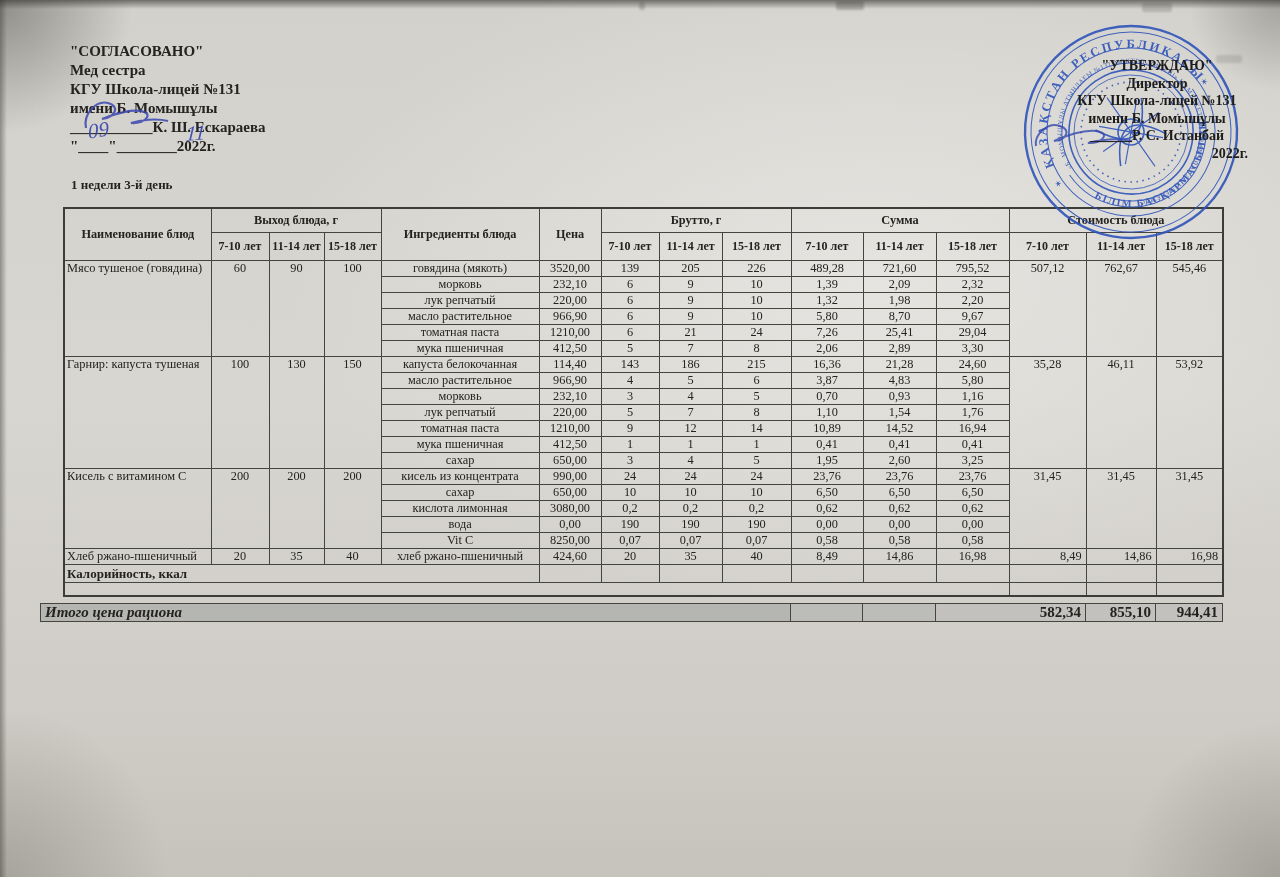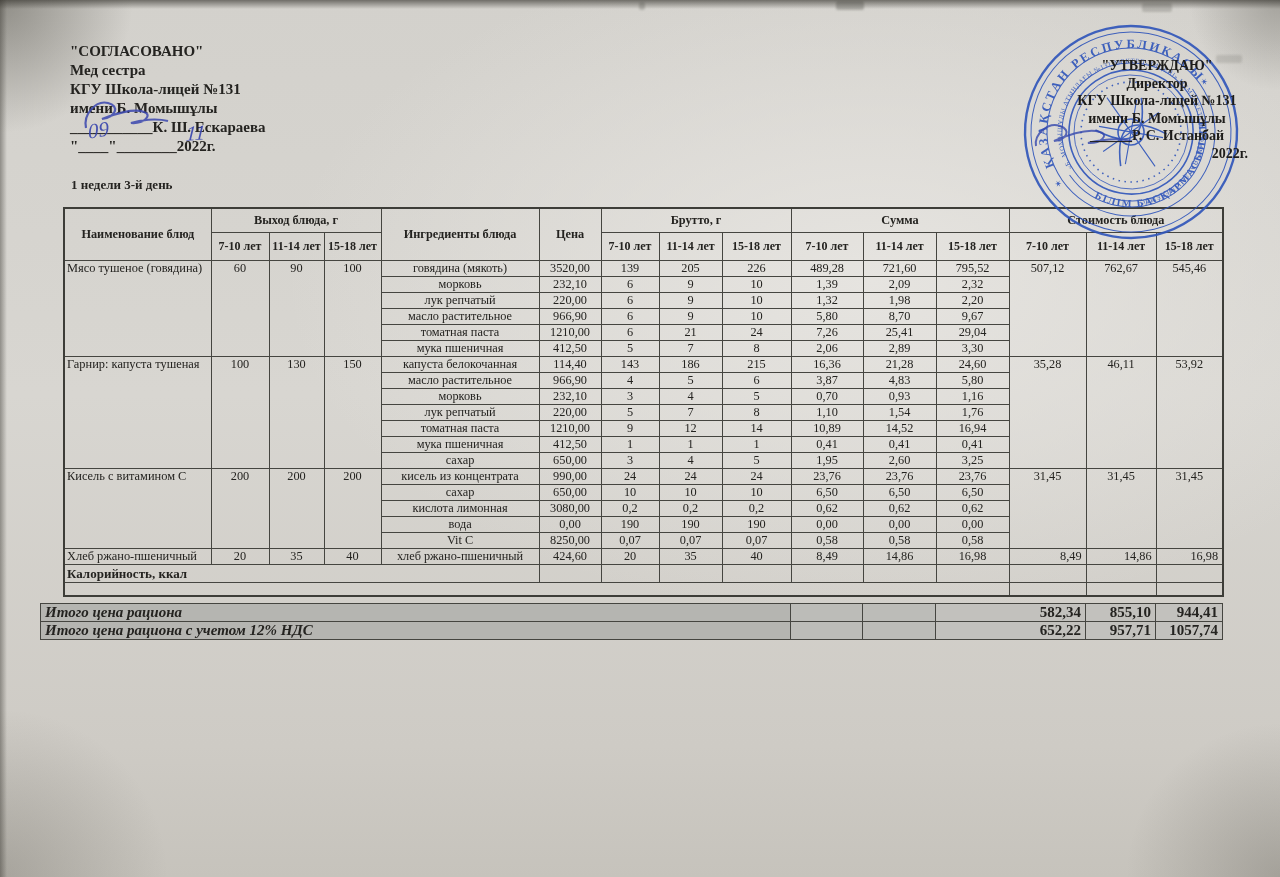--- a/index.html
+++ b/index.html
@@ -421,23 +421,15 @@
     </colgroup>
     <tbody>
         <tr>
       <td class="tlabel">Итого цена рациона</td>
       <td class="tblank"></td>
       <td class="tblank"></td>
       <td class="tval">582,34</td>
       <td class="tval">855,10</td>
       <td class="tval">944,41</td>
     </tr>
-    <tr>
-      <td class="tlabel">Итого цена рациона с учетом 12% НДС</td>
-      <td class="tblank"></td>
-      <td class="tblank"></td>
-      <td class="tval">652,22</td>
-      <td class="tval">957,71</td>
-      <td class="tval">1057,74</td>
-    </tr>
   </tbody>
     </table>
 </div>
 
 </body></html>

